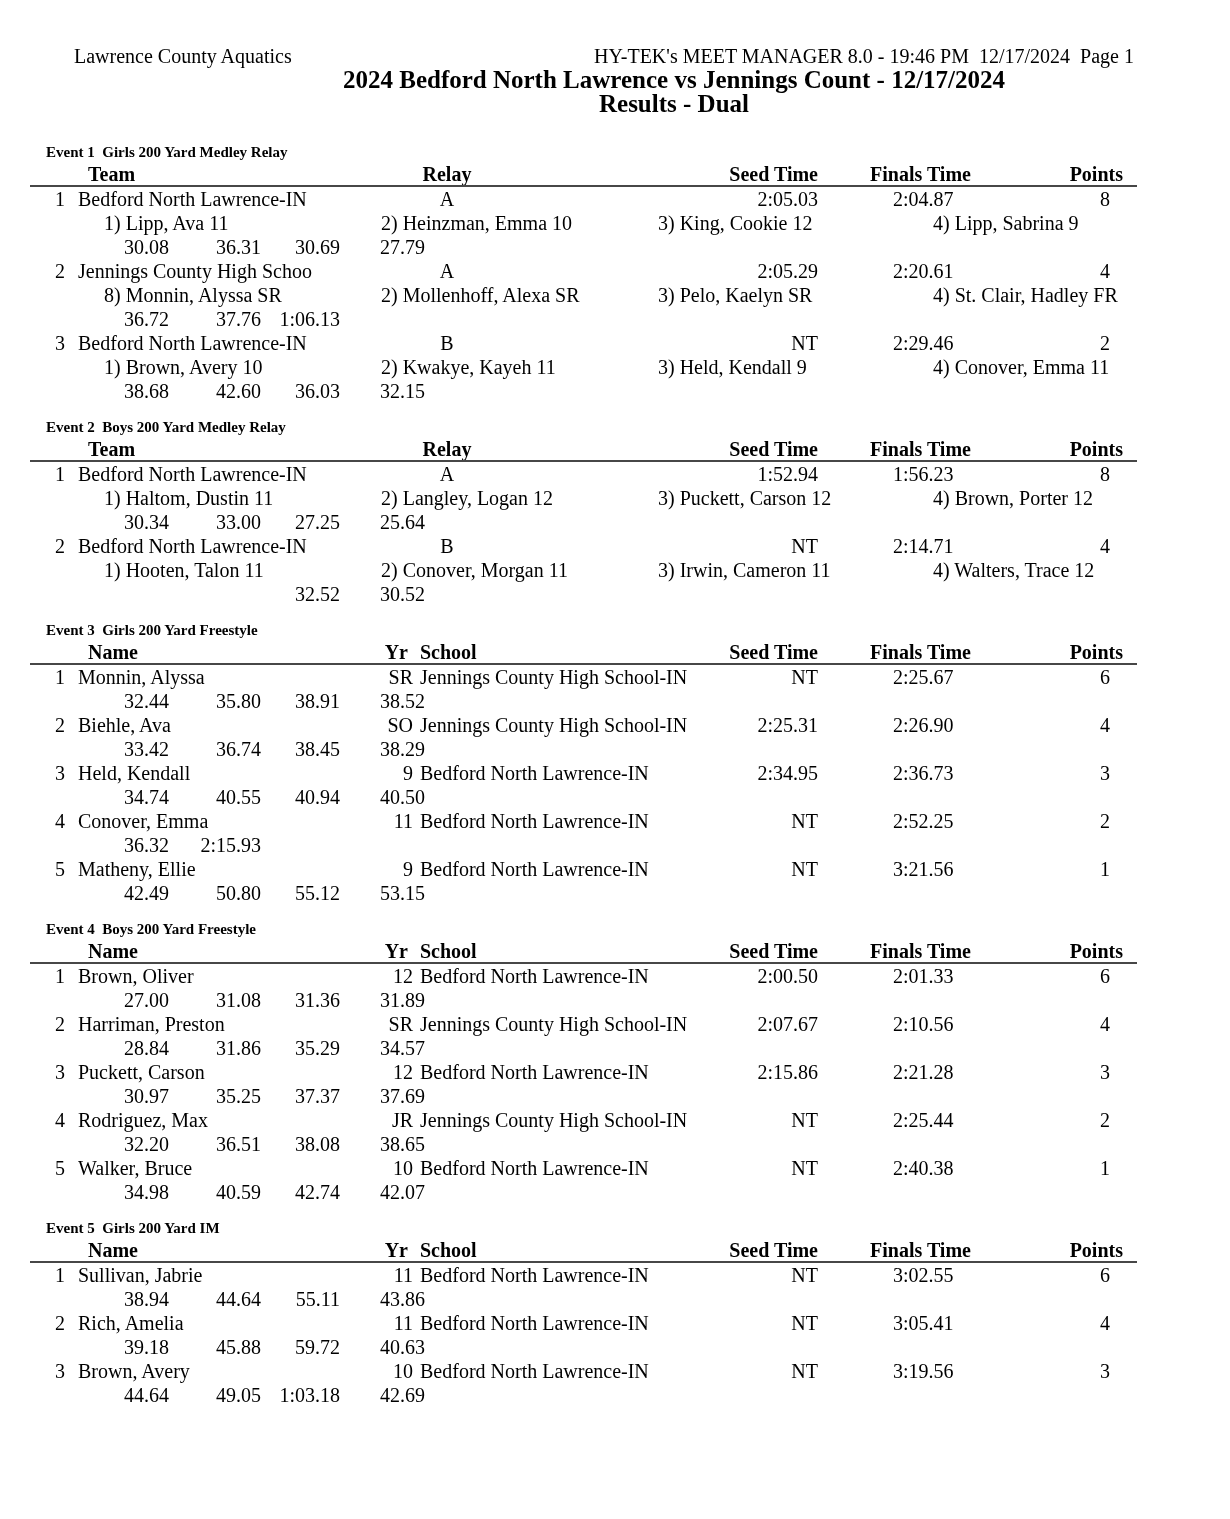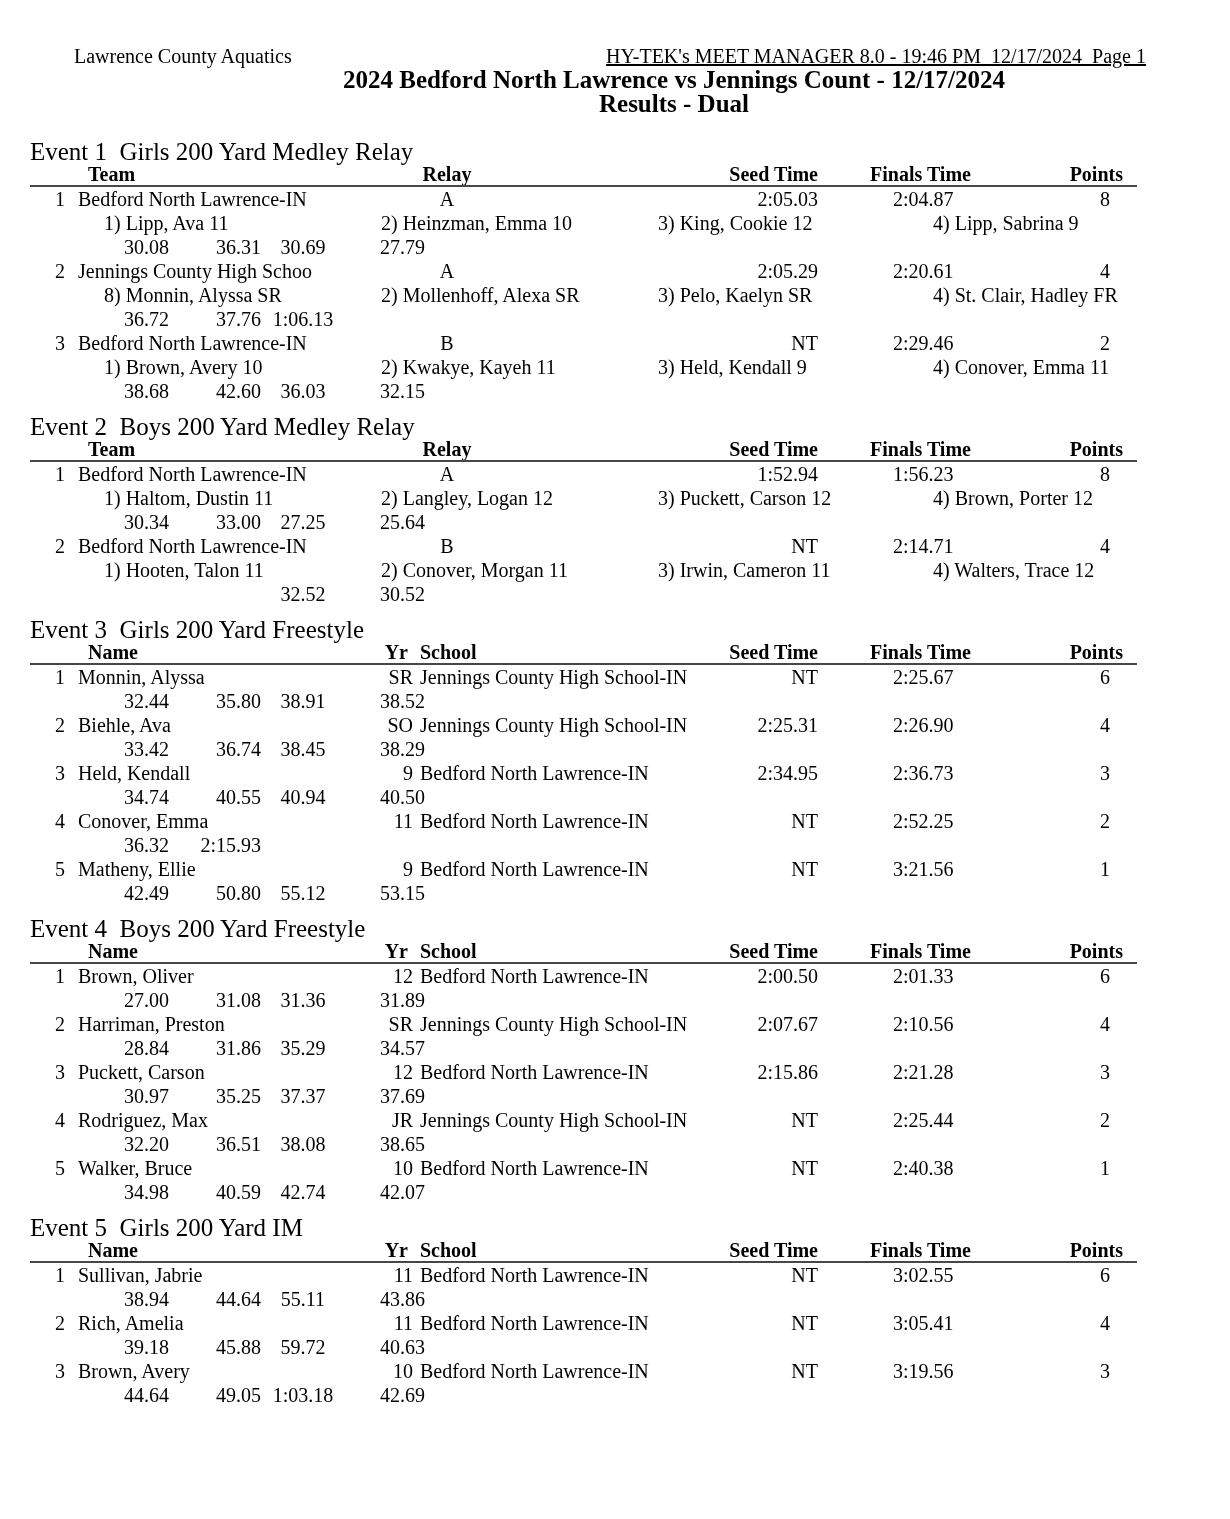--- a/index.html
+++ b/index.html
@@ -12,31 +12,31 @@
     font-size:20px;
     overflow:hidden;
   }
   [data-bind]{white-space:pre;}
   .line{position:relative;height:24px;line-height:24px;}
   .line > span{position:absolute;top:0;}
   
   .doc-header{padding-top:44px;padding-left:44px;}
   .dh-row{position:relative;height:24px;line-height:24px;}
   .dh-left{position:absolute;left:30px;top:0;}
-  .dh-right{position:absolute;right:84px;top:0;text-decoration:underline;}
+  .dh-right{position:absolute;right:96px;top:0;}
   .doc-title,.doc-subtitle{
     position:relative;margin-left:30px;width:1200px;
     height:24px;line-height:24px;text-align:center;font-weight:bold;font-size:25px;
   }
   
   .event{margin-top:12px;}
   .event.first{margin-top:24px;}
   .event-title{
     position:relative;margin:0;height:24px;line-height:24px;
-    padding-left:30px;font-size:25px;font-weight:normal;
+    padding-left:46px;font-size:15px;font-weight:bold;
   }
   .hdr-row{position:relative;height:23px;line-height:20px;font-weight:bold;}
   .hdr-row > span{position:absolute;top:0;}
   .rule{position:absolute;left:30px;width:1107px;bottom:0;height:2px;background:#474747;}
   
   .c-place  {left:20px;  width:45px;  text-align:right;}
   .c-team   {left:78px;  width:300px; overflow:hidden;}
   .c-team-h {left:88px;}
   .c-name   {left:78px;  width:262px; overflow:hidden;}
   .c-relay  {left:387px; width:120px; text-align:center;}
@@ -47,21 +47,21 @@
   .c-finals {left:893px; width:125px;}
   .c-finals-h{left:870px;}
   .c-points {left:1000px;width:110px; text-align:right;}
   .c-points-h{left:1013px;width:110px;text-align:right;}
   .c-sw1{left:104px;width:272px;overflow:hidden;}
   .c-sw2{left:381px;width:272px;overflow:hidden;}
   .c-sw3{left:658px;width:270px;overflow:hidden;}
   .c-sw4{left:933px;width:280px;overflow:hidden;}
   .c-sp1{left:79px; width:90px;text-align:right;}
   .c-sp2{left:171px;width:90px;text-align:right;}
-  .c-sp3{left:250px;width:90px;text-align:center;padding-left:8px;}
+  .c-sp3{left:250px;width:90px;text-align:right;}
   .c-sp4{left:335px;width:90px;text-align:right;}
 </style>
 </head>
 <body>
 
 <div class="page">
 
   <div class="doc-header">
     <div class="dh-row">
       <span class="dh-left" data-bind="header.facility">Lawrence County Aquatics</span>

